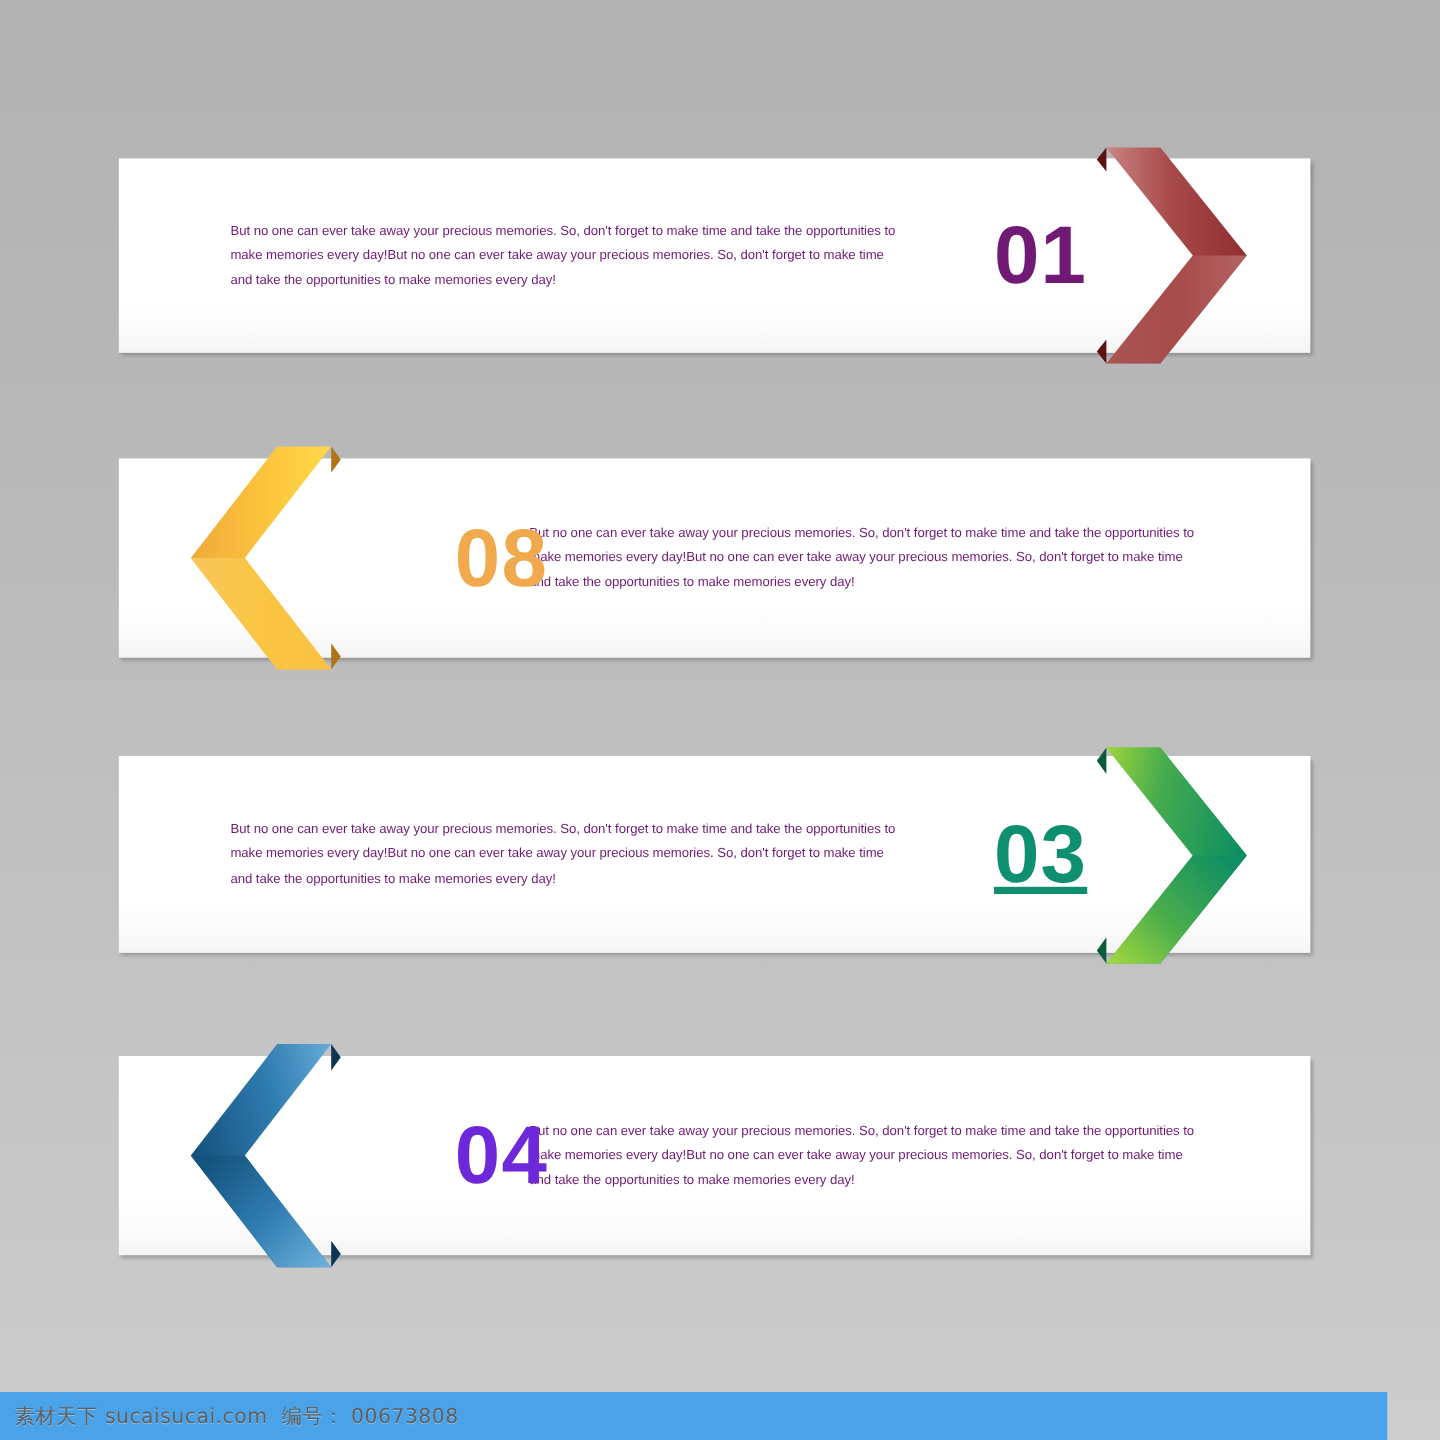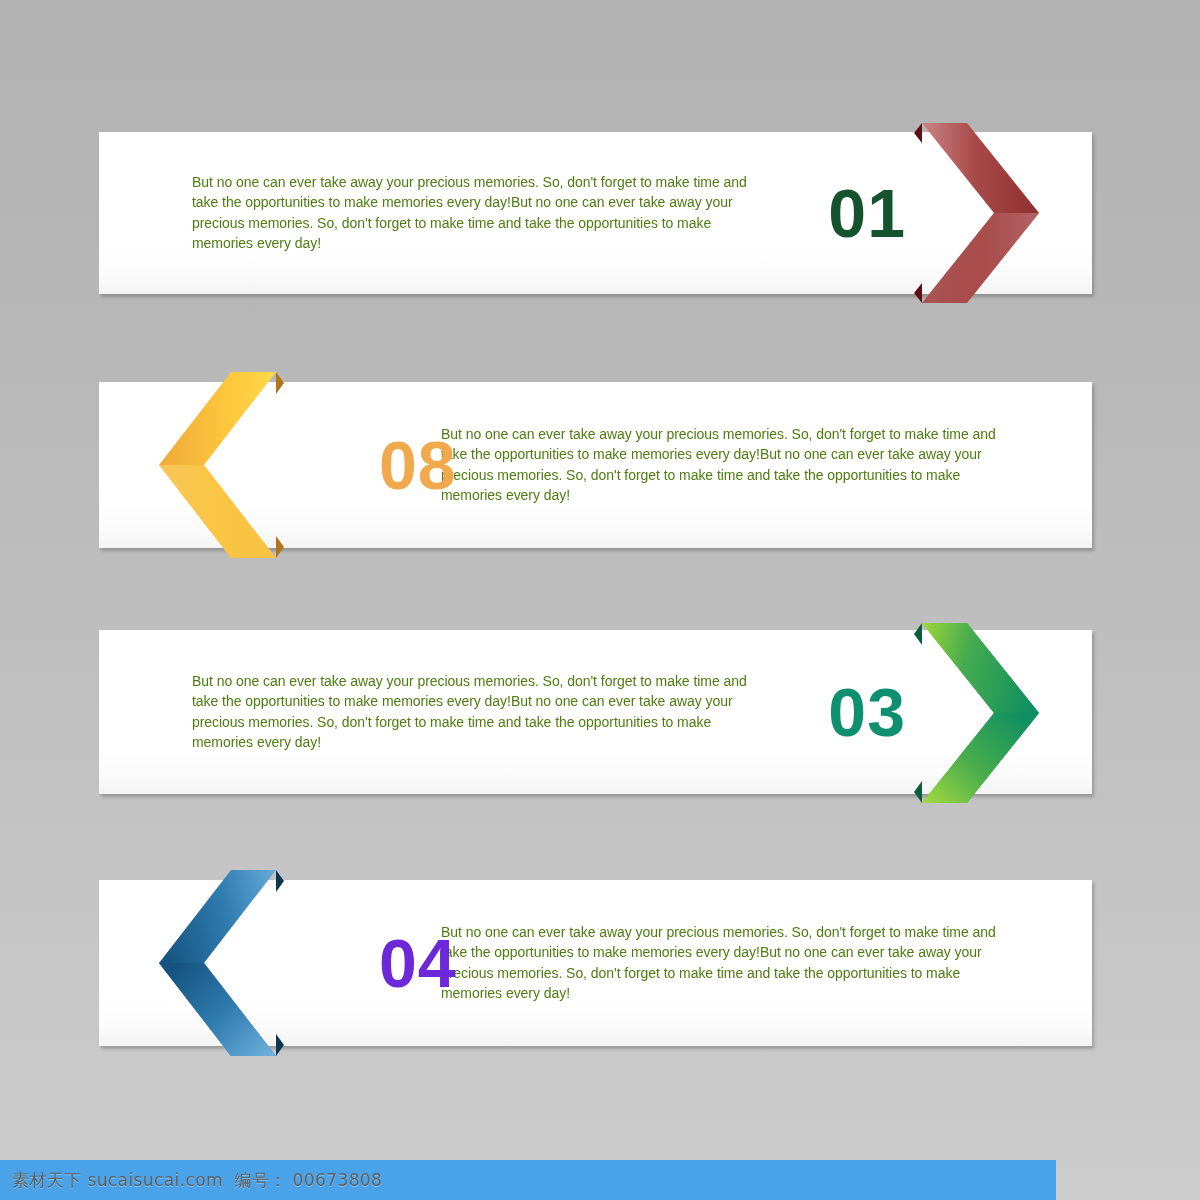--- a/index.html
+++ b/index.html
@@ -35,23 +35,23 @@
     height: 100%;
     background: linear-gradient(to bottom, #ffffff 0%, #ffffff 72%, #fbfbfb 88%, #f4f4f4 100%);
     box-shadow: 2px 3px 3px rgba(0,0,0,0.22);
   }
 
   
   .copy {
     position: absolute;
     top: 50%;
     transform: translateY(-50%);
-    font-size: 14px;
+    font-size: 11px;
     line-height: 20.3px;
-    color: #4d7c0f;
+    color: #701a75;
     letter-spacing: -0.05px;
     white-space: pre-line;
   }
   .row.dir-right .copy { left: 93px;  width: 560px; text-align: left; }
   .row.dir-left  .copy { right: 95px; width: 556px; text-align: left; }
 
   
   .numeral {
     position: absolute;
     top: 50%;
@@ -72,21 +72,21 @@
   }
   .row.dir-right .arrow-wrap { right: 50px; }
   .row.dir-left  .arrow-wrap { left: 57px; }
   .arrow-wrap svg { display: block; width: 100%; height: 100%; overflow: visible; }
 
   
   .footer-bar {
     position: absolute;
     left: 0;
     bottom: 0;
-    width: 1056px;
+    width: 1156px;
     height: 40px;
     background: #4aa3e8;
     display: flex;
     align-items: center;
   }
   .footer-text {
     margin-left: 12px;
     font-size: 17px;
     color: #5f5f5f;
     letter-spacing: 0.4px;
@@ -96,21 +96,21 @@
   }
 </style>
 </head>
 <body>
 
 <div class="stage">
 
   <div class="row dir-right" style="top:132px; height:162px;">
     <div class="panel"></div>
     <div class="copy">But no one can ever take away your precious memories. So, don't forget to make time and take the opportunities to make memories every day!But no one can ever take away your precious memories. So, don't forget to make time and take the opportunities to make memories every day!</div>
-    <div class="numeral" style="color:#14532d;">01</div>
+    <div class="numeral" style="color:#701a75;">01</div>
     <div class="arrow-wrap" style="top:-17px; height:196px;">
       <svg viewBox="0 0 130 196" preserveAspectRatio="none">
         <defs>
           <linearGradient id="g1a" x1="0" y1="0" x2="1" y2="0">
             <stop offset="0%" stop-color="#c98383"></stop>
             <stop offset="45%" stop-color="#a94a4a"></stop>
             <stop offset="100%" stop-color="#8f2f2f"></stop>
           </linearGradient>
           <linearGradient id="g1b" x1="0" y1="0" x2="1" y2="0">
             <stop offset="0%" stop-color="#8f2f2f"></stop>
@@ -149,21 +149,21 @@
         <polygon points="120,194 120,172 128,183" fill="#b07516"></polygon>
         <polygon points="120,8 75,8 3,101 75,194 120,194 48,101" fill="url(#g2a)"></polygon>
         <polygon points="75,194 3,101 48,101 120,194" fill="url(#g2b)" opacity="0.5"></polygon>
       </svg>
     </div>
   </div>
 
   <div class="row dir-right" style="top:630px; height:164px;">
     <div class="panel"></div>
     <div class="copy">But no one can ever take away your precious memories. So, don't forget to make time and take the opportunities to make memories every day!But no one can ever take away your precious memories. So, don't forget to make time and take the opportunities to make memories every day!</div>
-    <div class="numeral" style="color:#0e9070;">03</div>
+    <div class="numeral" style="color:#0e9070;text-decoration:underline;">03</div>
     <div class="arrow-wrap" style="top:-15px; height:196px;">
       <svg viewBox="0 0 130 196" preserveAspectRatio="none">
         <defs>
           <linearGradient id="g3a" x1="0" y1="0" x2="1" y2="0.35">
             <stop offset="0%" stop-color="#9ed63a"></stop>
             <stop offset="40%" stop-color="#45ab4e"></stop>
             <stop offset="100%" stop-color="#0e8f62"></stop>
           </linearGradient>
           <linearGradient id="g3b" x1="0" y1="1" x2="1" y2="0.2">
             <stop offset="0%" stop-color="#a5da3e"></stop>

